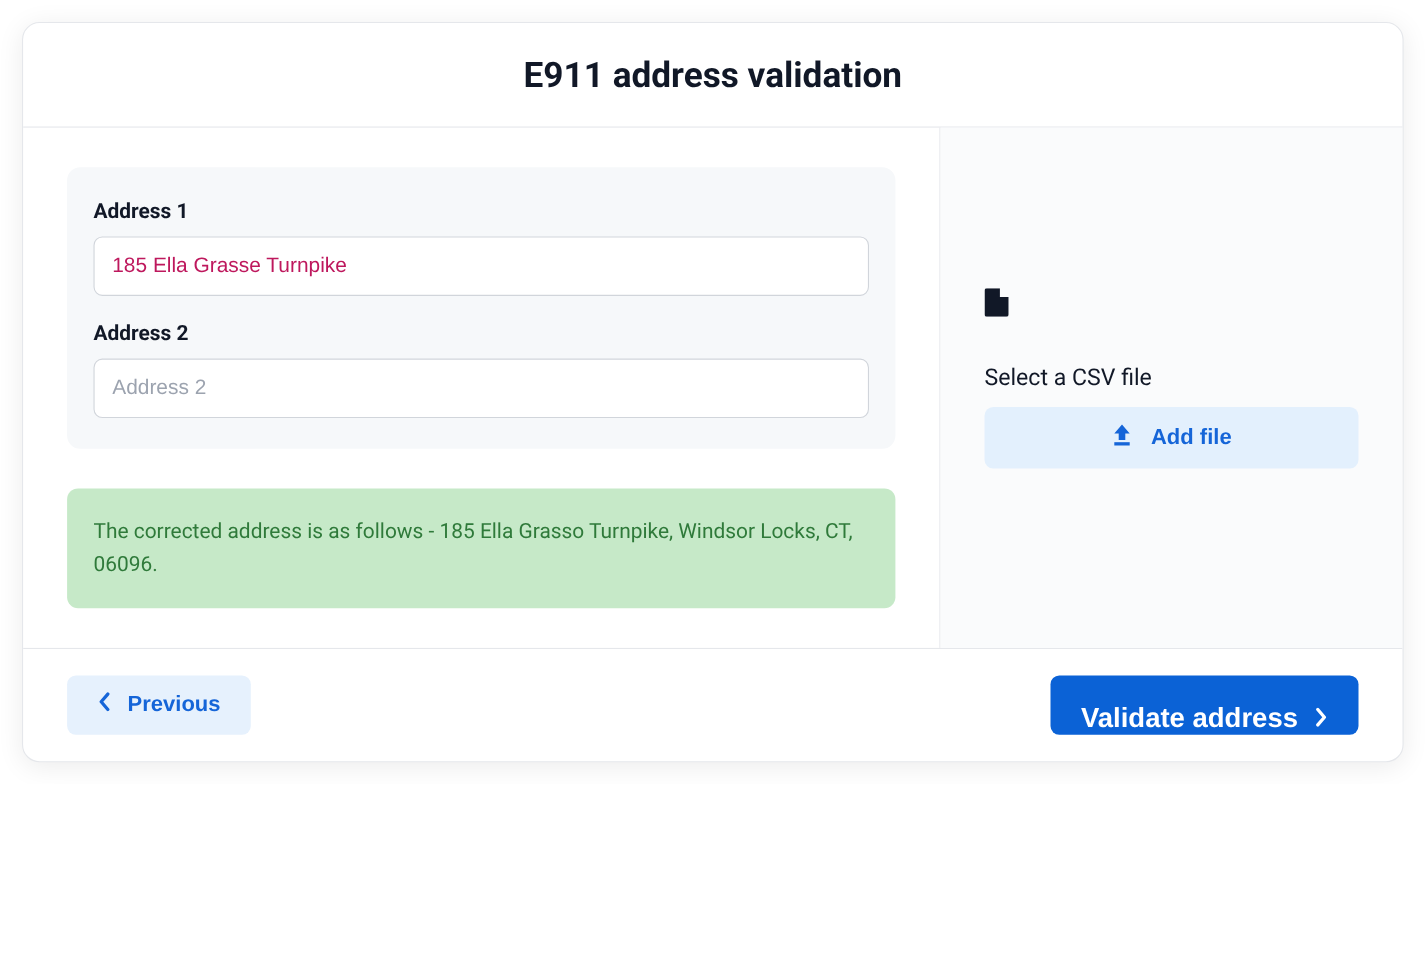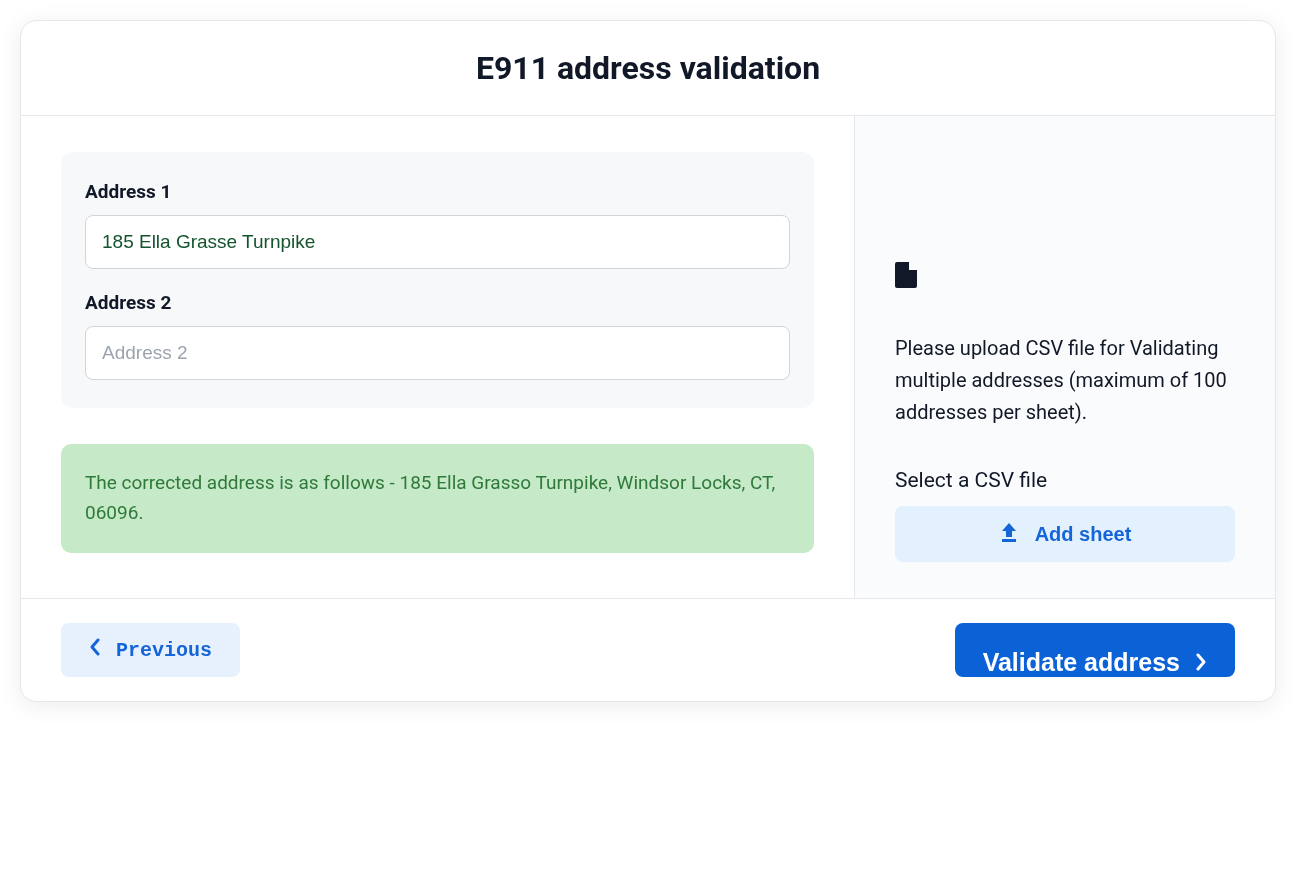--- a/index.html
+++ b/index.html
@@ -54,21 +54,21 @@
       display: block;
     }
     .input, .select {
       width: 100%;
       height: 54px;
       padding: 0 16px;
       font-size: 19px;
       border: 1px solid #d1d5db;
       border-radius: 8px;
       background: #fff;
-      color: #14532d;
+      color: #be185d;
       outline: none;
     }
     .input::placeholder { color: #9ca3af; }
     .row { display: flex; gap: 20px; }
     .col-city { flex: 1.8; }
     .col-state { flex: 1; }
     .col-zip { flex: 1; }
     .select-wrap { position: relative; }
     .select-wrap .caret {
       position: absolute;
@@ -130,21 +130,20 @@
       border: none;
       border-radius: 8px;
       background: #e6f1fd;
       color: #1565d8;
       font-size: 20px;
       font-weight: 600;
       display: flex;
       align-items: center;
       gap: 16px;
       cursor: pointer;
-      font-family: Liberation Mono, monospace;
     }
     .btn-validate {
       height: 54px;
       padding: 0 28px;
       border: none;
       border-radius: 8px;
       background: #0b62d6;
       color: #fff;
       font-size: 25px;
       font-weight: 600;
@@ -186,30 +185,29 @@
         <span>The corrected address is as follows - 185 Ella Grasso Turnpike, Windsor Locks, CT, 06096.</span>
       </div>
     </div>
 
     <div class="right">
       <div class="file-ico">
         <svg width="22" height="26" viewBox="0 0 22 26">
           <path d="M2 0 H14 L22 8 V24 A2 2 0 0 1 20 26 H2 A2 2 0 0 1 0 24 V2 A2 2 0 0 1 2 0 Z M14 0 V8 H22 Z" fill="#111827"></path>
         </svg>
       </div>
-      <p class="desc">Please upload CSV file for Validating multiple addresses (maximum of 100 addresses per sheet).</p>
       <div class="select-label">Select a CSV file</div>
       <button class="add-file-btn">
         <span>
           <svg width="20" height="22" viewBox="0 0 20 22">
             <path d="M10 2 L3 10 H7 V16 H13 V10 H17 Z" fill="#1565d8"></path>
             <rect x="3" y="18" width="14" height="3" fill="#1565d8"></rect>
           </svg>
         </span>
-        <span>Add sheet</span>
+        <span>Add file</span>
       </button>
     </div>
 
   </div>
 
   <div class="footer">
     <button class="btn-prev">
       <span>
         <svg width="11" height="18" viewBox="0 0 11 18">
             <path d="M9 2 L3 9 L9 16" stroke="#1565d8" stroke-width="3" fill="none" stroke-linecap="round" stroke-linejoin="round"></path>

